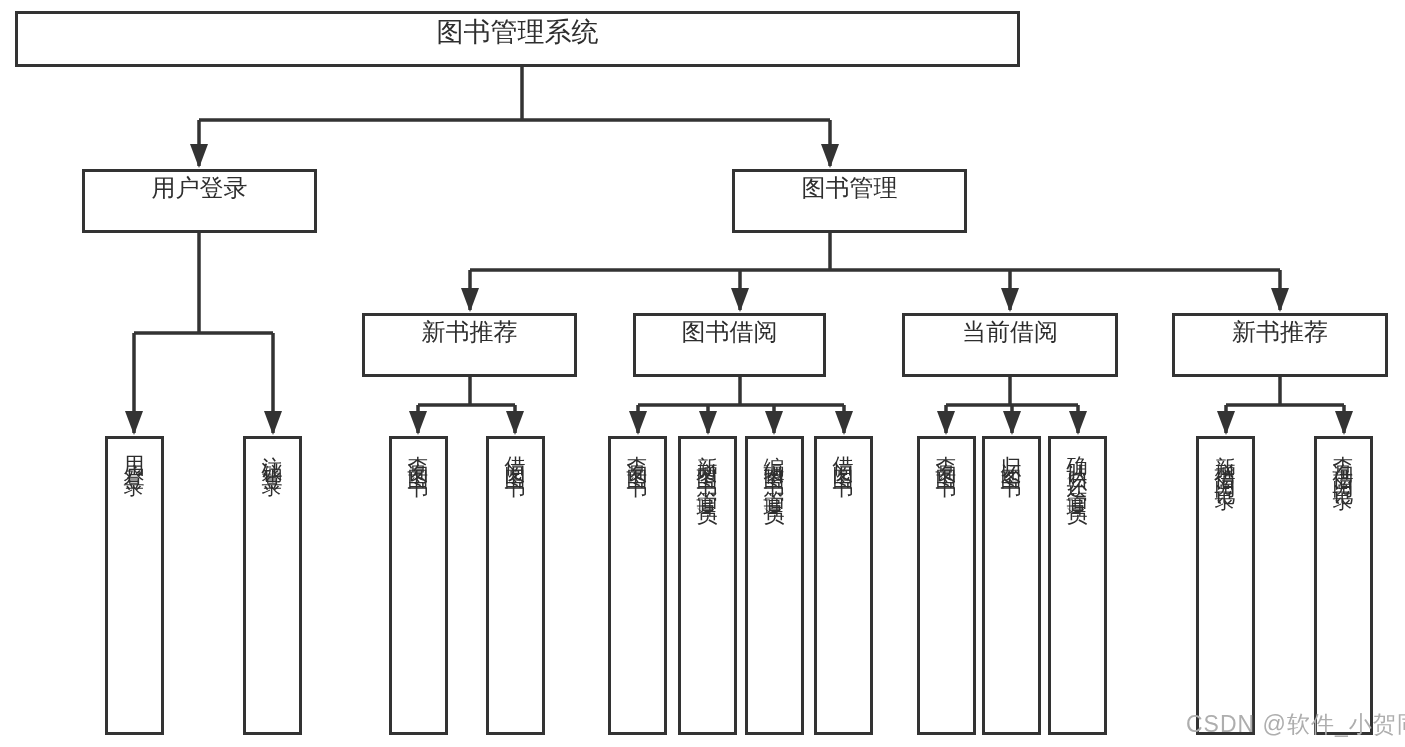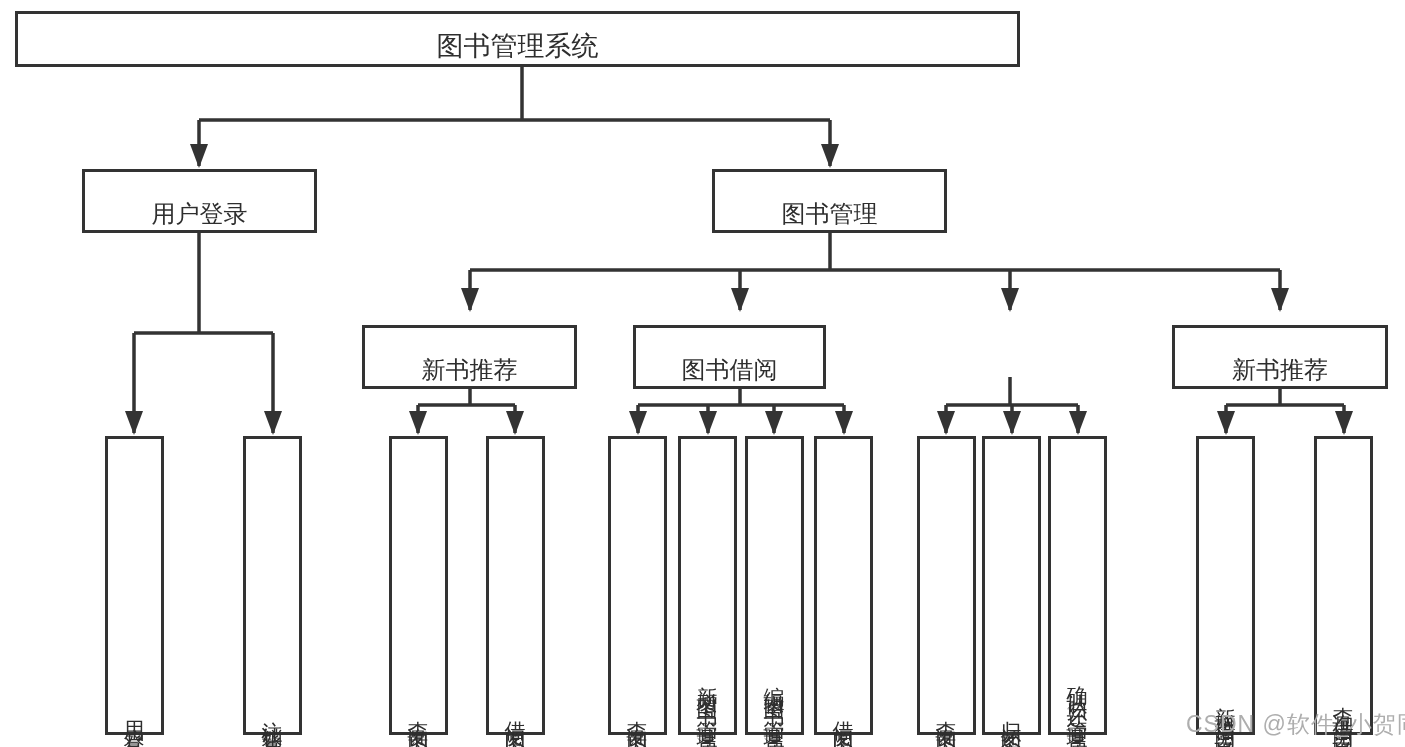--- a/index.html
+++ b/index.html
@@ -4,32 +4,32 @@
 <style>
   html, body { margin: 0; padding: 0; background: #ffffff; }
   body { width: 1405px; height: 747px; overflow: hidden; position: relative;
          font-family: "Liberation Sans", "DejaVu Sans", sans-serif; }
   #stage { position: absolute; left: 0; top: 0; width: 1405px; height: 747px; background: #ffffff; }
   svg.connectors { position: absolute; left: 0; top: 0; width: 1405px; height: 747px; }
   svg.connectors path { stroke: #333333; stroke-width: 3.5; fill: none; }
   svg.connectors polygon { fill: #333333; stroke: none; }
 
   .box { position: absolute; background: #ffffff; border: 3.5px solid #333333;
-         box-sizing: border-box; display: flex; align-items: flex-end; justify-content: center; }
+         box-sizing: border-box; display: flex; align-items: flex-start; justify-content: center; }
   .box .lbl { color: #2e2e2e; white-space: nowrap; }
 
   .root-box   { left: 15px;  top: 11px;  width: 1005px; height: 56px; }
   .root-box .lbl { font-size: 27px; }
 
   .l2 { top: 169px; height: 64px; width: 235px; }
   .l2 .lbl, .l3 .lbl { font-size: 24px; }
   .b-user-login { left: 82px; }
-  .b-book-mgmt  { left: 712px; }
+  .b-book-mgmt  { left: 732px; }
 
-  .l3 { top: 313px; height: 64px; margin-top: 12px; }
+  .l3 { top: 313px; height: 64px; }
   .b-new-rec  { left: 362px;  width: 215px; }
   .b-borrow   { left: 633px;  width: 193px; }
   .b-current  { left: 902px;  width: 216px; }
   .b-records  { left: 1172px; width: 216px; }
 
   .leaf { top: 436px; height: 299px; width: 59px; }
   .leaf .lbl { writing-mode: vertical-lr; text-orientation: mixed;
                font-size: 21px; letter-spacing: 7px; line-height: 1; }
   .lf-1  { left: 105px; }  .lf-2  { left: 243px; }
   .lf-3  { left: 389px; }  .lf-4  { left: 486px; }
@@ -100,20 +100,23 @@
   <div class="box l2 b-book-mgmt">
     <span class="lbl">图书管理</span>
   </div>
 
   <div class="box l3 b-new-rec">
     <span class="lbl">新书推荐</span>
   </div>
   <div class="box l3 b-borrow">
     <span class="lbl">图书借阅</span>
   </div>
+  <div class="box l3 b-current">
+    <span class="lbl">当前借阅</span>
+  </div>
   <div class="box l3 b-records">
     <span class="lbl">新书推荐</span>
   </div>
 
   <div class="box leaf lf-1">
     <span class="lbl">用户登录</span>
   </div>
   <div class="box leaf lf-2">
     <span class="lbl">注销登录</span>
   </div>

